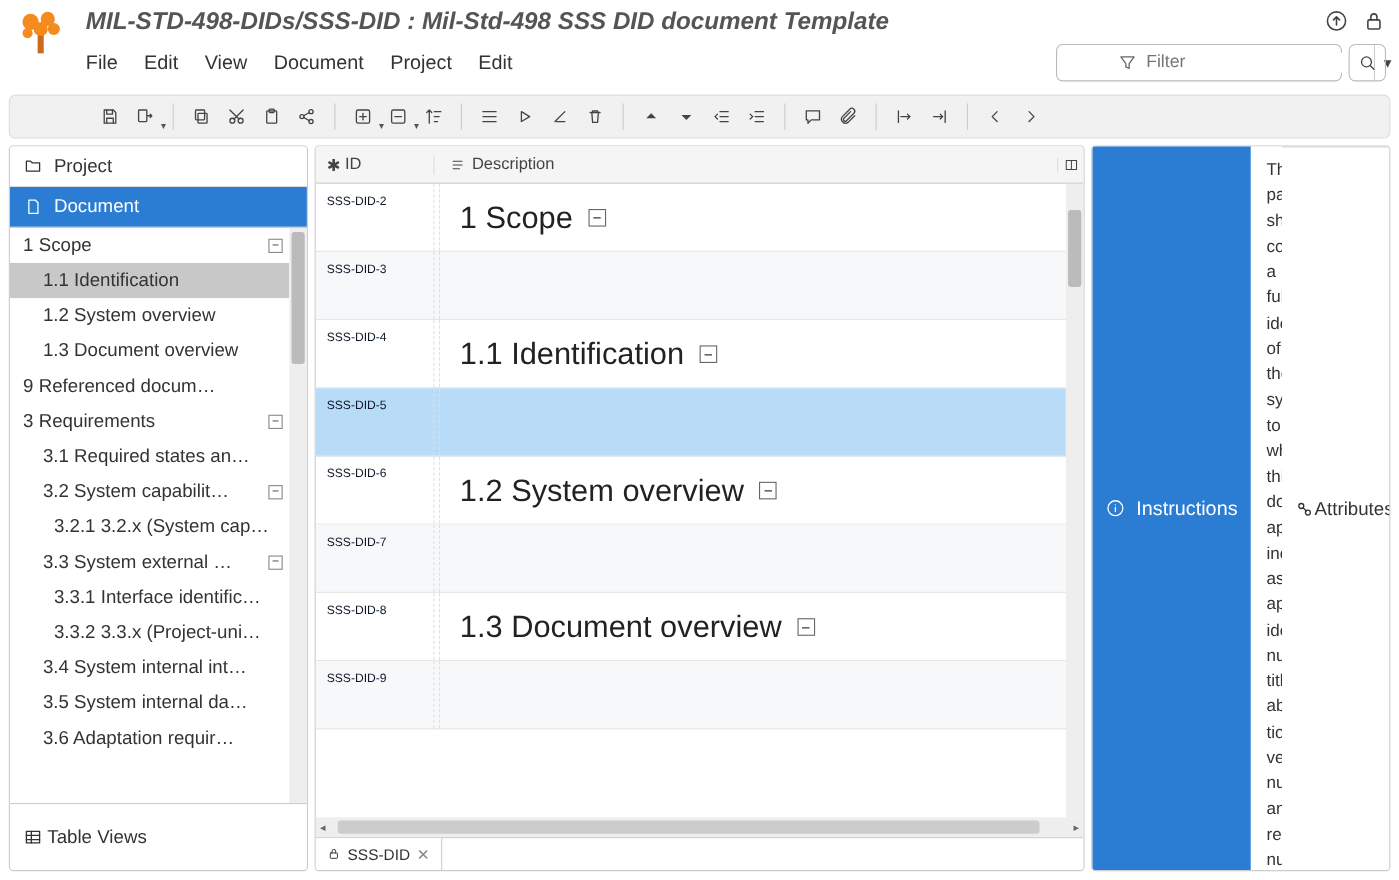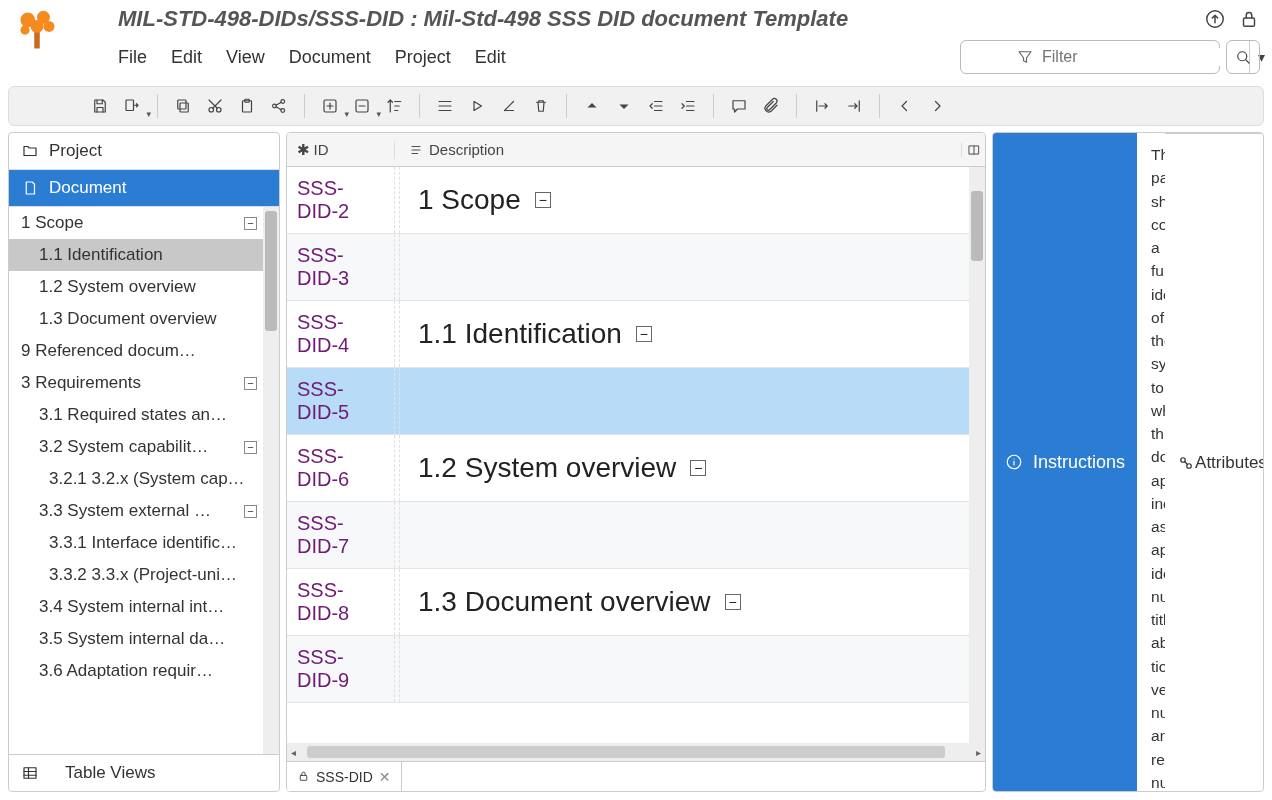--- a/index.html
+++ b/index.html
@@ -1,20 +1,20 @@
 <!DOCTYPE html>
 <html><head>
 <meta charset="utf-8">
 <style>
 * { box-sizing: border-box; margin: 0; padding: 0; }
 body { font-family: "Segoe UI", Arial, sans-serif; font-size: 14px; color: #333; background: #fff; width: 1272px; height: 800px; overflow: hidden; display: flex; flex-direction: column; }
 
 .header { display: flex; align-items: flex-start; padding: 6px 12px 0 12px; }
 .logo { width: 50px; height: 50px; margin-right: 16px; display: flex; align-items: center; justify-content: center; }
-.header-right { flex: 1; display: flex; flex-direction: column; margin-left: 40px; }
+.header-right { flex: 1; display: flex; flex-direction: column; }
 .title-row { display: flex; align-items: center; }
 .title { font-size: 22px; font-style: italic; font-weight: 600; color: #555; flex: 1; }
 .title-icons { display: flex; gap: 12px; color: #444; }
 .menubar { display: flex; gap: 24px; padding: 8px 0 8px 0; align-items: center; }
 .menuitem { font-size: 18px; color: #333; cursor: pointer; }
 .filter-wrap { margin-left: auto; display: flex; align-items: center; gap: 6px; }
 .filter-box { display: flex; align-items: center; border: 1px solid #bbb; border-radius: 6px; height: 34px; width: 260px; background: #fff; padding-left: 47px; }
 .filter-icon { padding: 0 8px; color: #666; }
 .filter-input { border: none; outline: none; flex: 1; font-size: 16px; color: #333; }
 .filter-dd { border-left: 1px solid #ccc; padding: 0 8px; height: 100%; display: flex; align-items: center; color: #444; }
@@ -33,35 +33,35 @@
 .tree-wrap { flex: 1; display: flex; overflow: hidden; }
 .tree { flex: 1; overflow-y: auto; font-size: 17px; }
 .tree-scroll { width: 16px; background: #eee; position: relative; }
 .tree-thumb { position: absolute; left: 2px; right: 2px; top: 4px; height: 120px; background: #bbb; border-radius: 3px; }
 .tree-item { padding: 6px 10px; display: flex; align-items: center; cursor: pointer; white-space: nowrap; overflow: hidden; text-overflow: ellipsis; position: relative; }
 .tree-item.l1 { padding-left: 12px; }
 .tree-item.l2 { padding-left: 30px; }
 .tree-item.l3 { padding-left: 40px; }
 .tree-item.sel { background: #c8c8c8; }
 .tree-collapse { position: absolute; right: 6px; font-size: 11px; border: 1px solid #888; width: 13px; height: 13px; display: flex; align-items: center; justify-content: center; background: #fff; }
-.table-views { border-top: 1px solid #ccc; padding: 8px 12px; display: flex; align-items: center; gap: 26px; font-size: 17px; }
+.table-views { border-top: 1px solid #ccc; padding: 20px 12px; display: flex; align-items: center; gap: 4px; font-size: 17px; }
 
 .centercol { flex: 1; display: flex; flex-direction: column; border: 1px solid #ccc; border-radius: 4px; overflow: hidden; position: relative; }
 .grid-header { display: flex; background: #f5f5f5; border-bottom: 1px solid #ccc; height: 34px; align-items: center; font-size: 15px; color: #444; }
 .gh-id { width: 108px; padding-left: 10px; border-right: 1px solid #ddd; display: flex; align-items: center; gap: 4px; }
 .gh-desc { flex: 1; padding-left: 14px; display: flex; align-items: center; gap: 6px; }
 .gh-col { width: 24px; border-left: 1px solid #ddd; display: flex; align-items: center; justify-content: center; }
 .grid-body { flex: 1; overflow: hidden; display: flex; }
 .grid-rows { flex: 1; overflow-y: auto; }
 .grid-vscroll { width: 16px; background: #eee; position: relative; }
 .grid-vthumb { position: absolute; left: 2px; right: 2px; top: 24px; height: 70px; background: #bbb; border-radius: 3px; }
 .grid-row { display: flex; border-bottom: 1px solid #e5e5e5; min-height: 62px; }
 .grid-row.alt { background: #f7f8f9; }
 .grid-row.sel { background: #b8dbf8; }
-.gr-id { width: 108px; padding: 10px 10px; font-size: 20px; color: #701a75; border-right: 1px dashed #e0e0e0; }
+.gr-id { width: 108px; padding: 10px 10px; font-size: 11px; color: #0f172a; border-right: 1px dashed #e0e0e0; }
 .gr-desc { flex: 1; padding: 10px 18px; display: flex; align-items: center; border-left: 1px dashed #e0e0e0; margin-left: 4px; }
 .gr-heading { font-size: 28px; color: #222; display: flex; align-items: center; gap: 10px; }
 .collapse-sq { font-size: 14px; border: 1px solid #666; width: 16px; height: 16px; display: inline-flex; align-items: center; justify-content: center; margin-left: 4px; }
 .grid-hscroll { height: 18px; background: #eee; display: flex; align-items: center; position: relative; }
 .grid-hthumb { position: absolute; left: 20px; right: 40px; top: 3px; bottom: 3px; background: #ccc; border-radius: 3px; }
 .grid-harrow { position: absolute; font-size: 10px; color: #666; }
 .doc-tabs { display: flex; border-top: 1px solid #ccc; height: 30px; }
 .doc-tab { display: flex; align-items: center; gap: 6px; padding: 0 10px; border-right: 1px solid #ccc; background: #fff; font-size: 14px; cursor: pointer; }
 .doc-tab-close { color: #888; cursor: pointer; }
 

